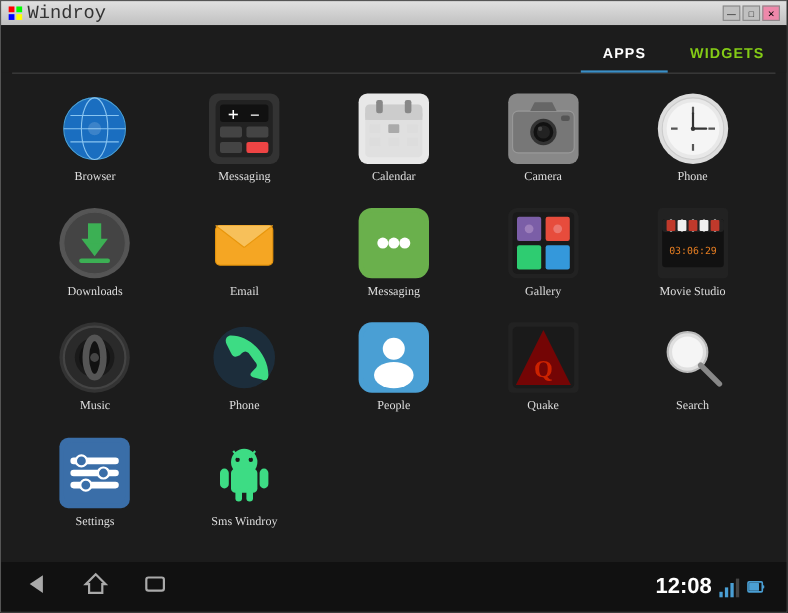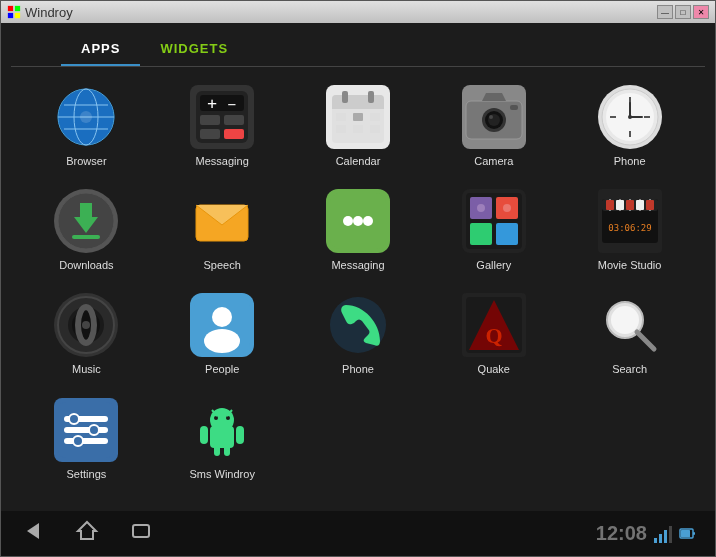--- a/index.html
+++ b/index.html
@@ -30,22 +30,23 @@
     .title-bar-left {
       display: flex;
       align-items: center;
       gap: 4px;
     }
     .title-bar-icon {
       width: 14px;
       height: 14px;
     }
     .title-bar-text {
-      font-size: 13px;
+      font-size: 17px;
       color: #333;
+      font-family: Liberation Mono, monospace;
     }
     .title-bar-buttons {
       display: flex;
       gap: 2px;
     }
     .tb-btn {
       width: 16px;
       height: 14px;
       background: #c0c0c0;
       border: 1px solid #888;
@@ -60,20 +61,21 @@
       background: #1c1c1c;
       display: flex;
       flex-direction: column;
       overflow: hidden;
     }
     .tabs-bar {
       display: flex;
       padding: 8px 0 0 60px;
       background: #1c1c1c;
       flex-shrink: 0;
+      justify-content: flex-end;
     }
     .tab {
       padding: 10px 20px;
       color: #84cc16;
       font-size: 13px;
       font-weight: bold;
       cursor: pointer;
       letter-spacing: 1px;
       position: relative;
     }
@@ -122,20 +124,21 @@
       justify-content: center;
       margin-bottom: 6px;
       border-radius: 12px;
       flex-shrink: 0;
     }
     .app-label {
       color: #ddd;
       font-size: 11px;
       text-align: center;
       line-height: 1.2;
+      font-family: Liberation Serif, serif;
     }
     
     .bottom-bar {
       height: 45px;
       background: #111;
       display: flex;
       align-items: center;
       justify-content: space-between;
       padding: 0 20px;
       flex-shrink: 0;
@@ -144,21 +147,21 @@
       display: flex;
       gap: 30px;
       align-items: center;
     }
     .nav-btn {
       color: #ccc;
       font-size: 18px;
       cursor: pointer;
     }
     .system-info {
-      color: #737373;
+      color: #ffffff;
       font-size: 18px;
       display: flex;
       align-items: center;
       gap: 6px;
     }
     .time-text {
       font-size: 20px;
       font-weight: bold;
     }
     
@@ -315,21 +318,21 @@
       <div class="app-item">
         <div class="app-icon email-icon">
           <svg width="60" height="60" viewBox="0 0 60 60">
             <rect x="4" y="14" width="52" height="36" rx="4" fill="#f5a623"></rect>
             <rect x="4" y="14" width="52" height="36" rx="4" fill="none" stroke="#e8960c" stroke-width="1"></rect>
             <polygon points="4,14 30,34 56,14" fill="#f7c05a"></polygon>
             <line x1="4" y1="14" x2="30" y2="34" stroke="#e8960c" stroke-width="1"></line>
             <line x1="56" y1="14" x2="30" y2="34" stroke="#e8960c" stroke-width="1"></line>
           </svg>
         </div>
-        <span class="app-label">Speech</span>
+        <span class="app-label">Email</span>
       </div>
 
       <div class="app-item">
         <div class="app-icon messaging-icon">
           <svg width="60" height="60" viewBox="0 0 60 60">
             <rect x="2" y="2" width="56" height="56" rx="10" fill="#6ab04c"></rect>
             <circle cx="20" cy="30" r="5" fill="#fff"></circle>
             <circle cx="30" cy="30" r="5" fill="#fff"></circle>
             <circle cx="40" cy="30" r="5" fill="#fff"></circle>
           </svg>
@@ -381,38 +384,38 @@
             <circle cx="30" cy="30" r="18" fill="#1a1a1a"></circle>
             <circle cx="30" cy="30" r="14" fill="#111"></circle>
             <circle cx="30" cy="30" r="4" fill="#444"></circle>
             <ellipse cx="30" cy="30" rx="8" ry="18" fill="none" stroke="#555" stroke-width="6"></ellipse>
           </svg>
         </div>
         <span class="app-label">Music</span>
       </div>
 
       <div class="app-item">
+        <div class="app-icon phone-icon">
+          <svg width="60" height="60" viewBox="0 0 60 60">
+            <circle cx="30" cy="30" r="28" fill="#2196f3" opacity="0.15"></circle>
+            <path d="M18 10 C14 10 12 14 14 18 L18 26 C20 30 22 30 26 28 L28 26 C30 24 32 24 34 26 L40 34 C42 36 42 38 40 40 L38 42 C36 44 34 46 38 48 L46 50 C50 52 52 50 52 46 C52 28 36 10 18 10 Z" fill="#3ddc84"></path>
+          </svg>
+        </div>
+        <span class="app-label">Phone</span>
+      </div>
+
+      <div class="app-item">
         <div class="app-icon people-icon">
           <svg width="60" height="60" viewBox="0 0 60 60">
             <rect x="2" y="2" width="56" height="56" rx="10" fill="#4a9fd4"></rect>
             <circle cx="30" cy="22" r="10" fill="#fff"></circle>
             <ellipse cx="30" cy="46" rx="18" ry="12" fill="#fff"></ellipse>
           </svg>
         </div>
         <span class="app-label">People</span>
-      </div>
-
-      <div class="app-item">
-        <div class="app-icon phone-icon">
-          <svg width="60" height="60" viewBox="0 0 60 60">
-            <circle cx="30" cy="30" r="28" fill="#2196f3" opacity="0.15"></circle>
-            <path d="M18 10 C14 10 12 14 14 18 L18 26 C20 30 22 30 26 28 L28 26 C30 24 32 24 34 26 L40 34 C42 36 42 38 40 40 L38 42 C36 44 34 46 38 48 L46 50 C50 52 52 50 52 46 C52 28 36 10 18 10 Z" fill="#3ddc84"></path>
-          </svg>
-        </div>
-        <span class="app-label">Phone</span>
       </div>
 
       <div class="app-item">
         <div class="app-icon quake-icon">
           <svg width="60" height="60" viewBox="0 0 60 60">
             <rect x="2" y="2" width="56" height="56" rx="4" fill="#1a1a1a"></rect>
             <polygon points="30,5 55,55 5,55" fill="#8b0000" opacity="0.8"></polygon>
             <text x="30" y="48" font-size="22" fill="#cc2200" text-anchor="middle" font-family="serif" font-weight="bold">Q</text>
           </svg>
         </div>

